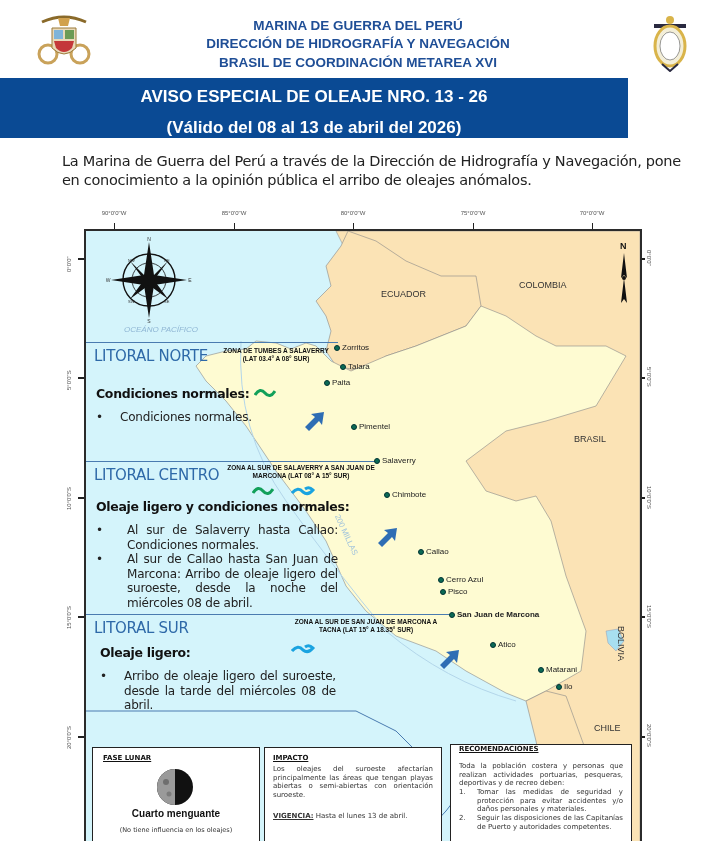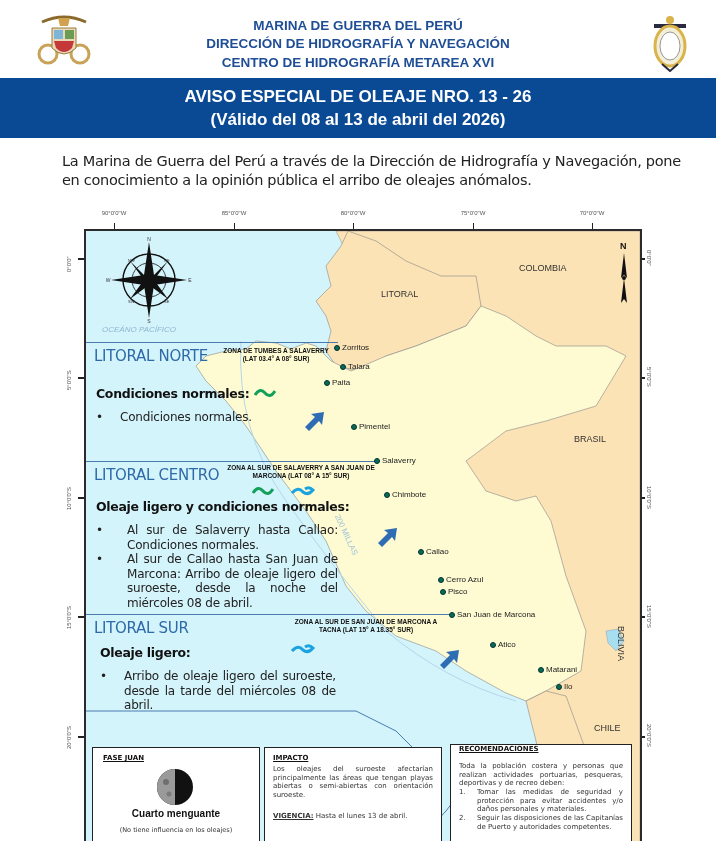--- a/index.html
+++ b/index.html
@@ -1,21 +1,21 @@
 <!DOCTYPE html>
 <html><head>
 <meta charset="utf-8">
 <style>
   html, body { margin:0; padding:0; background:#ffffff; }
   body { width:716px; height:841px; position:relative; overflow:hidden; font-family:"Liberation Sans", sans-serif; }
   .abs { position:absolute; }
   .hdr-line { position:absolute; left:0; width:716px; text-align:center; color:#1f4e96; font-weight:bold; font-size:13.5px; font-family:"Liberation Sans", sans-serif; }
-  .banner { position:absolute; left:0; top:78px; width:716px; height:60px; background:#0a4a94; color:#fff; text-align:center; font-weight:bold; }
+  .banner { position:absolute; left:0; top:78px; width:628px; height:60px; background:#0a4a94; color:#fff; text-align:center; font-weight:bold; }
   .banner .t1 { font-size:17px; padding-top:9px; }
-  .banner .t2 { font-size:17px; padding-top:3px; }
+  .banner .t2 { font-size:17px; padding-top:3px;margin-top:8px; }
   .intro { position:absolute; left:62px; top:152px; width:640px; font-size:14.5px; color:#222; line-height:19px; font-family:"DejaVu Sans", sans-serif; letter-spacing:-0.3px; }
   .frame { position:absolute; left:84px; top:229px; width:554px; height:612px; border:2px solid #2b2b2b; border-bottom:none; background:#d4f4fb; overflow:hidden; }
   .tick-top { position:absolute; top:210px; font-size:6px; color:#555; transform:translateX(-50%); }
   .tick-mark-top { position:absolute; top:223px; width:1px; height:7px; background:#222; }
   .lat-l { position:absolute; left:66px; font-size:6px; color:#555; transform:rotate(-90deg); transform-origin:left top; white-space:nowrap; }
   .lat-r { position:absolute; left:652px; font-size:6px; color:#555; transform:rotate(90deg); transform-origin:left top; white-space:nowrap; }
   .tick-l { position:absolute; left:78px; width:7px; height:1.5px; background:#222; }
   .tick-r { position:absolute; left:638px; width:7px; height:1.5px; background:#222; }
   .zone-line { position:absolute; height:1px; background:#4a7bb0; }
   .litoral { position:absolute; color:#2e69a8; font-size:15px; font-family:"DejaVu Sans", sans-serif; letter-spacing:-0.3px; }
@@ -42,21 +42,21 @@
     <circle cx="44" cy="40" r="9" fill="none" stroke="#c9a25a" stroke-width="3"></circle>
     <path d="M16 14 L40 14 L40 34 Q28 46 16 34 Z" fill="#e9d9b8" stroke="#9b7a3a"></path>
     <rect x="18" y="16" width="9" height="9" fill="#7fb4d9"></rect>
     <rect x="29" y="16" width="9" height="9" fill="#6c9b55"></rect>
     <path d="M18 27 L38 27 L36 34 Q28 42 20 34 Z" fill="#c4383a"></path>
     <path d="M22 4 L34 4 L32 12 L24 12 Z" fill="#d1a14d"></path>
   </svg>
 </div>
 <div class="hdr-line" style="top:18px;">MARINA DE GUERRA DEL PERÚ</div>
 <div class="hdr-line" style="top:36px;">DIRECCIÓN DE HIDROGRAFÍA Y NAVEGACIÓN</div>
-<div class="hdr-line" style="top:55px;">CENTRO DE HIDROGRAFÍA METAREA XVI</div>
+<div class="hdr-line" style="top:55px;">BRASIL DE COORDINACIÓN METAREA XVI</div>
 <div class="abs" style="left:652px;top:14px;width:36px;height:58px;">
   <svg width="36" height="58" viewBox="0 0 36 58">
     <rect x="2" y="10" width="32" height="4" fill="#2a2a40"></rect>
     <circle cx="18" cy="6" r="4" fill="#d9b44a"></circle>
     <ellipse cx="18" cy="32" rx="15" ry="20" fill="#f3eed8" stroke="#d9b44a" stroke-width="3"></ellipse>
     <ellipse cx="18" cy="32" rx="10" ry="14" fill="#fff" stroke="#333" stroke-width="0.5"></ellipse>
     <path d="M10 50 L18 57 L26 50" stroke="#2a2a40" stroke-width="2" fill="none"></path>
   </svg>
 </div>
 
@@ -132,47 +132,47 @@
       <text x="43" y="4" font-size="5" text-anchor="middle" fill="#333">N</text>
       <text x="43" y="86" font-size="5" text-anchor="middle" fill="#333">S</text>
       <text x="84" y="45" font-size="5" text-anchor="middle" fill="#333">E</text>
       <text x="2" y="45" font-size="5" text-anchor="middle" fill="#333">W</text>
       <text x="22" y="25" font-size="4" fill="#333">NW</text>
       <text x="58" y="25" font-size="4" fill="#333">NE</text>
       <text x="22" y="66" font-size="4" fill="#333">SW</text>
       <text x="58" y="66" font-size="4" fill="#333">SE</text>
     </svg>
   </div>
-  <div class="abs" style="left:16px;top:94px;font-size:8px;font-style:italic;color:#8fb6d4;">OCEÁNO PACÍFICO</div>
+  <div class="abs" style="left:38px;top:94px;font-size:8px;font-style:italic;color:#8fb6d4;">OCEÁNO PACÍFICO</div>
 
   <div class="abs" style="left:534px;top:10px;font-size:9px;font-weight:bold;color:#111;">N</div>
   <div class="abs" style="left:533px;top:22px;width:10px;height:50px;">
     <svg width="10" height="50">
         <path d="M5 0 L8 25 L5 22 L2 25 Z" fill="#111"></path>
         <path d="M5 25 L8 50 L5 46 L2 50 Z" fill="#111"></path>
         <circle cx="5" cy="25" r="2" fill="#111"></circle>
       </svg>
   </div>
 
-  <div class="country" style="left:295px;top:58px;">LITORAL</div>
-  <div class="country" style="left:433px;top:32px;text-align:center;">COLOMBIA</div>
+  <div class="country" style="left:295px;top:58px;">ECUADOR</div>
+  <div class="country" style="left:433px;top:49px;text-align:center;">COLOMBIA</div>
   <div class="country" style="left:488px;top:203px;">BRASIL</div>
   <div class="country" style="left:540px;top:395px;transform:rotate(90deg);transform-origin:left top;">BOLIVIA</div>
   <div class="country" style="left:508px;top:492px;">CHILE</div>
 
   <div class="city" style="left:248px;top:112px;"><span class="dot"></span><span>Zorritos</span></div>
   <div class="city" style="left:235px;top:131px;padding-left:19px;"><span class="dot"></span><span>Talara</span></div>
   <div class="city" style="left:238px;top:147px;"><span class="dot"></span><span>Paita</span></div>
   <div class="city" style="left:265px;top:191px;"><span class="dot"></span><span>Pimentel</span></div>
   <div class="city" style="left:288px;top:225px;"><span class="dot"></span><span>Salaverry</span></div>
   <div class="city" style="left:298px;top:247px;margin-top:12px;"><span class="dot"></span><span>Chimbote</span></div>
   <div class="city" style="left:332px;top:316px;"><span class="dot"></span><span>Callao</span></div>
   <div class="city" style="left:352px;top:344px;"><span class="dot"></span><span>Cerro Azul</span></div>
   <div class="city" style="left:354px;top:356px;"><span class="dot"></span><span>Pisco</span></div>
-  <div class="city" style="left:363px;top:379px;"><span class="dot"></span><span>San Juan de Marcona</span></div>
+  <div class="city" style="left:363px;top:379px;font-weight:bold;"><span class="dot"></span><span>San Juan de Marcona</span></div>
   <div class="city" style="left:404px;top:409px;"><span class="dot"></span><span>Atico</span></div>
   <div class="city" style="left:452px;top:434px;"><span class="dot"></span><span>Matarani</span></div>
   <div class="city" style="left:470px;top:451px;"><span class="dot"></span><span>Ilo</span></div>
 
   <div class="abs" style="left:255px;top:282px;font-size:8px;color:#9fc2dc;transform:rotate(65deg);transform-origin:left top;white-space:nowrap;">200 MILLAS</div>
 
   <div class="arrow" style="left:217px;top:180px;">
     <svg width="22" height="22" viewBox="0 0 22 22">
         <path d="M2 16 L12 6 L8 3 L21 1 L19 14 L16 10 L6 20 Z" fill="#2e6db4"></path>
       </svg>
@@ -233,21 +233,21 @@
     <svg width="24" height="12">
         <path d="M1 9 Q7 2 12 8 Q17 12 22 6 Q18 2 14 5" stroke="#1aa3e0" stroke-width="3" fill="none"></path>
       </svg>
   </div>
   <div class="cond-title" style="left:14px;top:414px;">Oleaje ligero:</div>
   <div class="cond-list" style="left:14px;top:430px;width:236px;">
     <div class="li">Arribo de oleaje ligero del suroeste, desde la tarde del miércoles 08 de abril.</div>
   </div>
 
   <div class="box" style="left:6px;top:516px;width:166px;height:100px;">
-    <div class="bt" style="position:absolute;left:10px;top:6px;">FASE JUAN</div>
+    <div class="bt" style="position:absolute;left:10px;top:6px;">FASE LUNAR</div>
     <div class="abs" style="left:63px;top:20px;width:38px;height:38px;">
       <svg width="38" height="38">
           <circle cx="19" cy="19" r="18" fill="#111"></circle>
           <path d="M19 1 A18 18 0 0 0 19 37 Z" fill="#9a9a9a"></path>
           <circle cx="10" cy="14" r="3" fill="#6e6e6e"></circle>
           <circle cx="13" cy="26" r="2.5" fill="#7b7b7b"></circle>
         </svg>
     </div>
     <div style="position:absolute;left:0;top:60px;width:166px;text-align:center;font-size:10px;font-weight:bold;color:#111;font-family:'Liberation Sans', sans-serif;">Cuarto menguante</div>
     <div style="position:absolute;left:0;top:78px;width:166px;text-align:center;font-size:6.5px;color:#333;">(No tiene influencia en los oleajes)</div>

